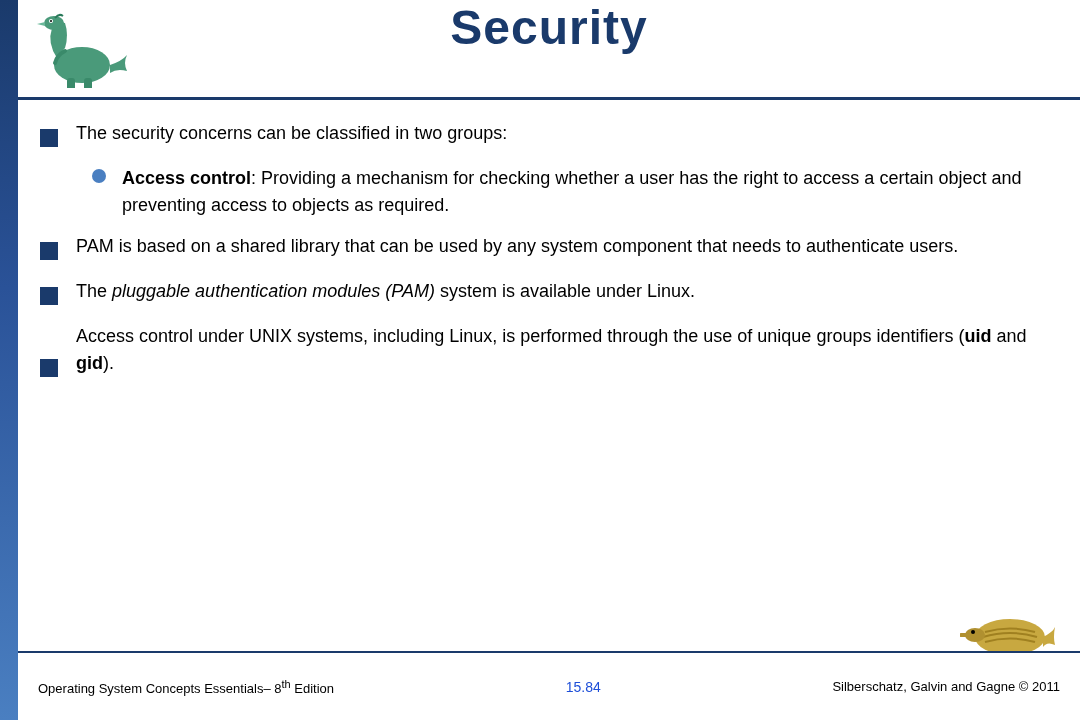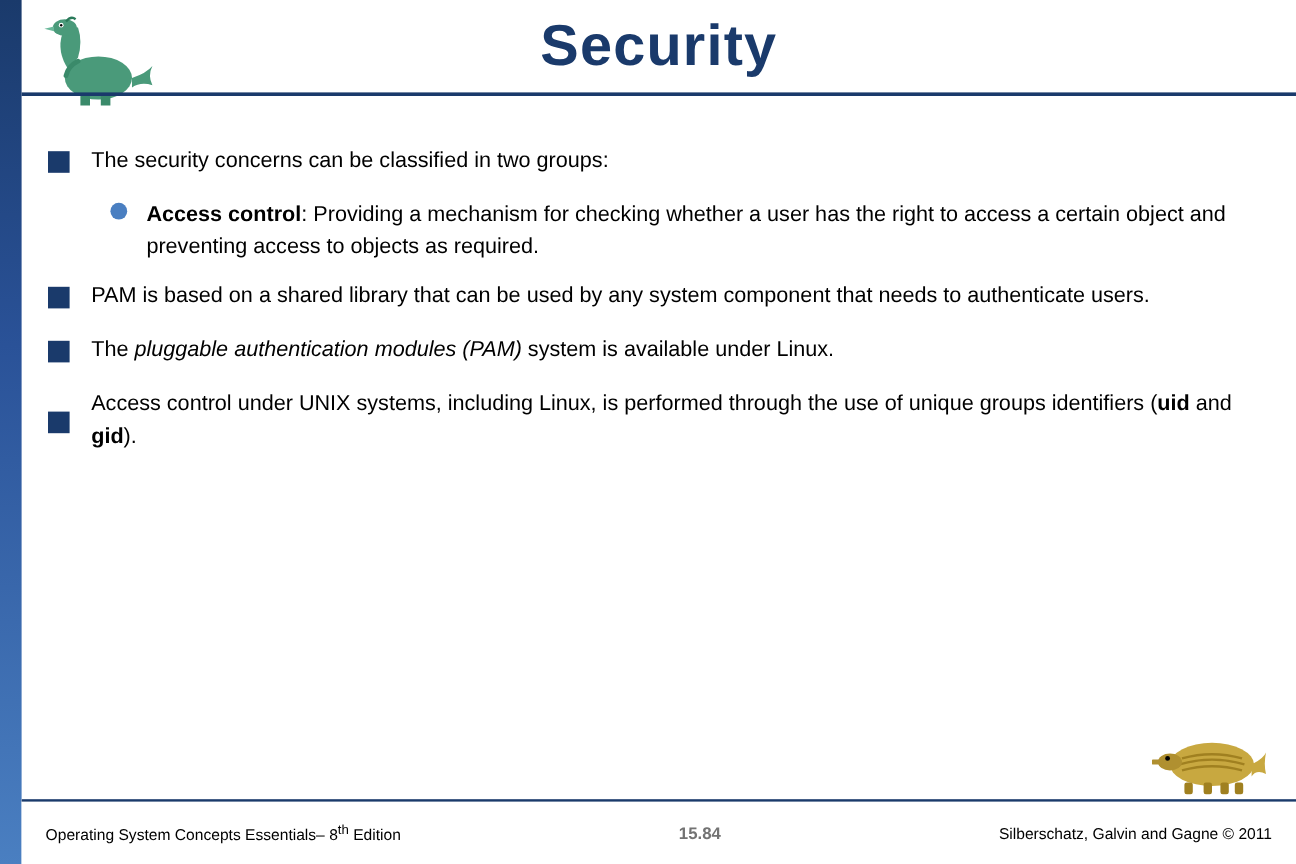--- a/index.html
+++ b/index.html
@@ -31,23 +31,23 @@
       height: 720px;
       background: linear-gradient(to bottom, #1a3a6b 0%, #2a5298 40%, #4a7fc1 100%);
     }
 
     
     .header {
       position: absolute;
       top: 0;
       left: 18px;
       right: 0;
-      height: 80px;
-      display: flex;
-      align-items: center;
+      height: 100px;
+      display: flex;
+      align-items: flex-start;
       justify-content: center;
       border-bottom: 3px solid #1a3a6b;
     }
 
     .title {
       font-size: 48px;
       font-weight: bold;
       color: #1a3a6b;
       font-family: Arial, Helvetica, sans-serif;
       letter-spacing: 1px;
@@ -66,21 +66,21 @@
     .content {
       position: absolute;
       top: 110px;
       left: 40px;
       right: 30px;
       bottom: 60px;
     }
 
     .bullet-l1 {
       display: flex;
-      align-items: center;
+      align-items: flex-end;
       margin-bottom: 18px;
       margin-top: 10px;
     }
 
     .bullet-l1 .bullet-icon {
       width: 18px;
       height: 18px;
       background: #1a3a6b;
       border-radius: 0;
       margin-top: 3px;
@@ -116,38 +116,38 @@
       line-height: 1.5;
       color: #000;
     }
 
     
     .footer {
       position: absolute;
       bottom: 0;
       left: 18px;
       right: 0;
-      height: 54px;
+      height: 69px;
       border-top: 2px solid #1a3a6b;
       display: flex;
       align-items: center;
       justify-content: space-between;
       padding: 0 20px;
       background: #fff;
     }
 
     .footer-left {
       font-size: 13px;
       color: #000;
     }
 
     .footer-center {
       font-size: 14px;
-      color: #737373;
-      font-weight: bold;
+      color: #1d4ed8;
+      font-weight: normal;
     }
 
     .footer-right {
       font-size: 13px;
       color: #000;
     }
 
     
     .dino-bottom-right {
       position: absolute;

